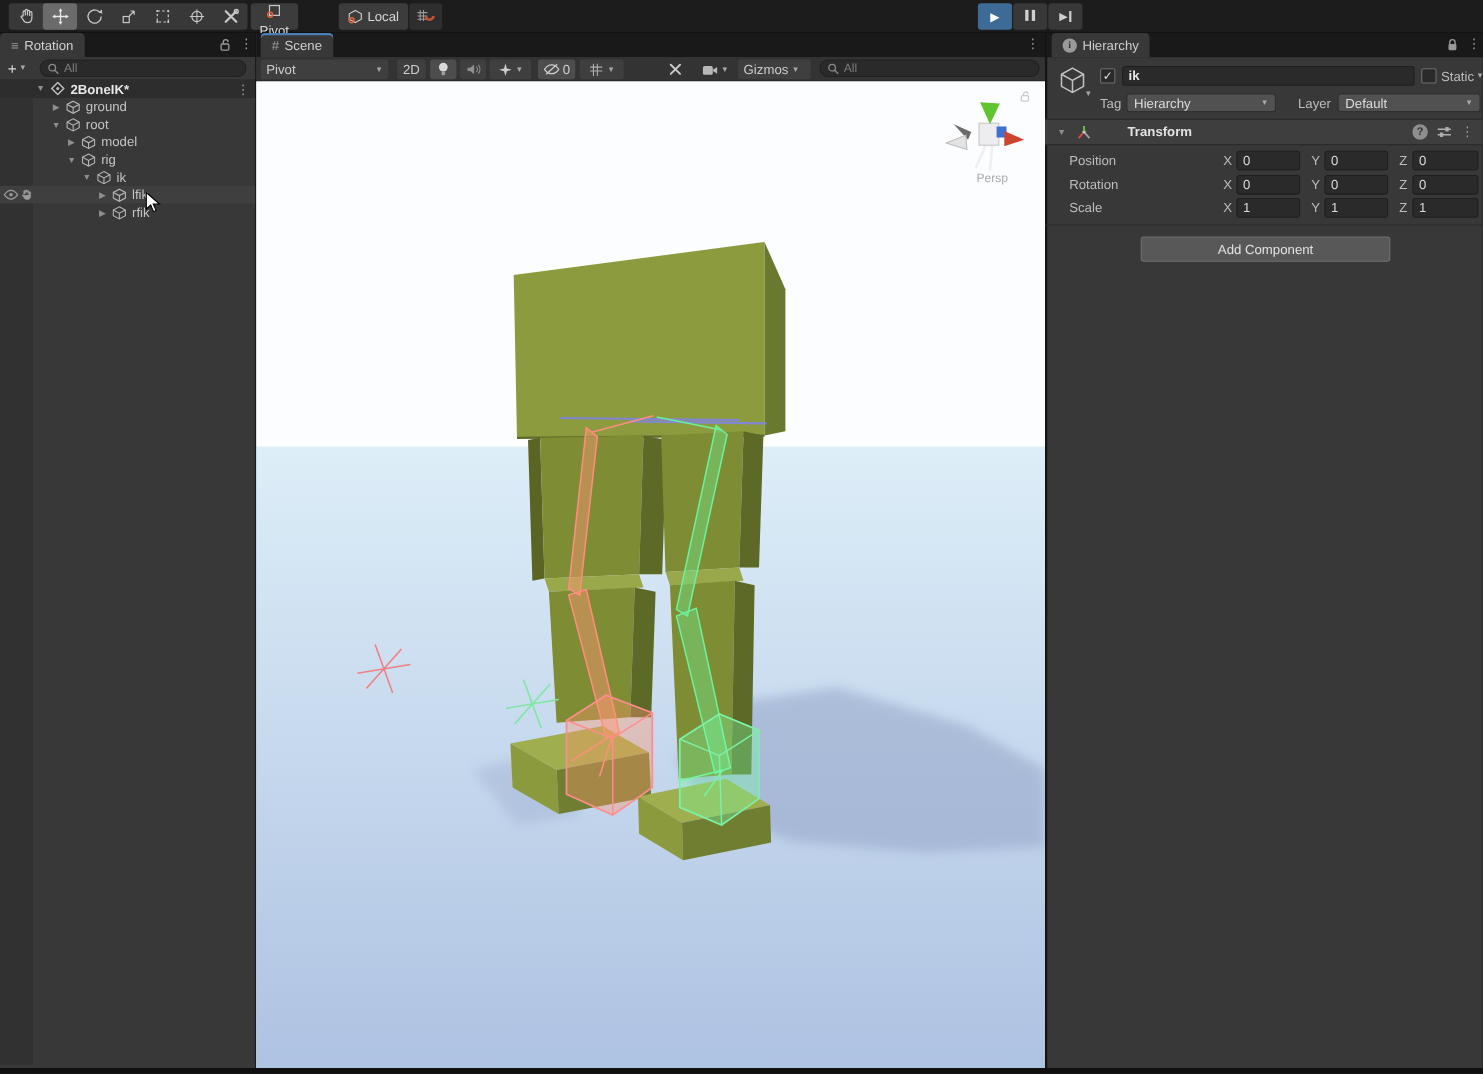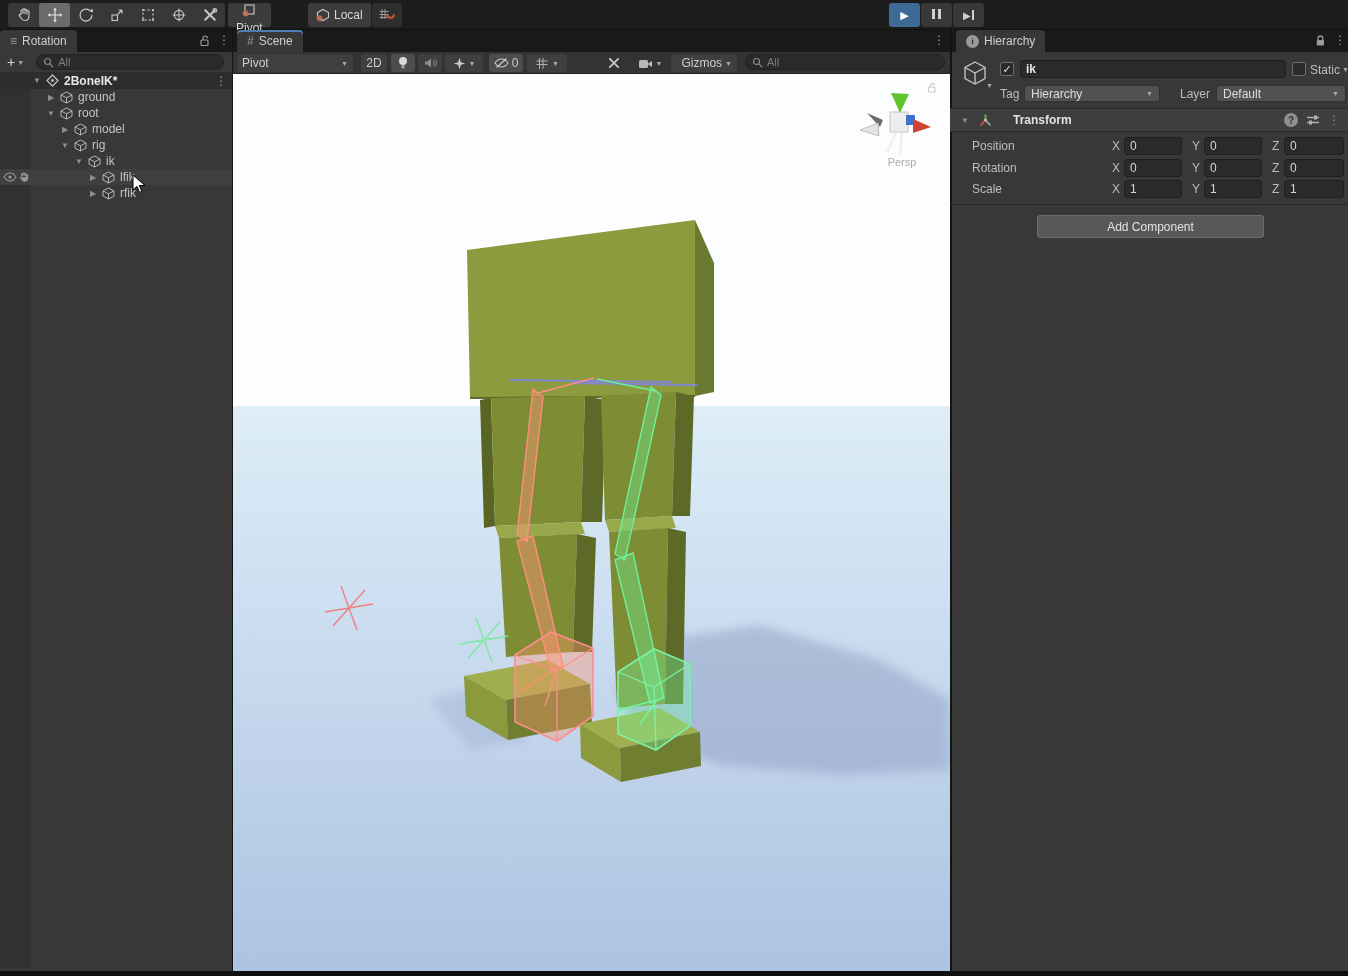--- a/index.html
+++ b/index.html
@@ -373,21 +373,21 @@
     </div>
     <div class="sbtn" style="left:396px;width:42px;background:transparent;">
       <span>
           <svg class="icon" width="15" height="11">
             <rect x="1" y="2" width="9" height="8" rx="1.5" fill="#b8b8b8"></rect>
             <path d="M10 5.5 14 3v6l-4-2.5z" fill="#b8b8b8"></path>
           </svg>
         </span>
       <span class="ddarrow">▼</span>
     </div>
-    <div class="sbtn" style="left:438px;width:66px;justify-content:flex-end;">
+    <div class="sbtn" style="left:438px;width:66px;justify-content:flex-start;">
       <span>Gizmos</span>
       <span class="ddarrow">▼</span>
     </div>
     <div class="searchpill" style="position:absolute;left:512px;top:2px;width:200px;">
       <span>
           <svg class="icon" width="11" height="11">
             <circle cx="4.5" cy="4.5" r="3" fill="none" stroke="#8a8a8a" stroke-width="1.2"></circle>
             <path d="M6.8 6.8 10 10" stroke="#8a8a8a" stroke-width="1.2"></path>
           </svg>
         </span>
@@ -548,21 +548,21 @@
   <div id="transform-header" class="abs">
     <span class="fold" style="position:static;margin-left:10px;">▼</span>
     <span style="margin-left:8px;">
         <svg class="icon" width="15" height="15">
           <circle cx="7.5" cy="7" r="1.6" fill="#d8d8d8"></circle>
           <path d="M7.5 6.5V1.5" stroke="#6abf40" stroke-width="1.8"></path>
           <path d="M6.8 7.8 2.5 12.5" stroke="#d84c3f" stroke-width="1.8"></path>
           <path d="M8.2 7.8l4.3 4.7" stroke="#9aa0a6" stroke-width="1.8"></path>
         </svg>
       </span>
-    <span style="margin-left:20px;font-weight:bold;color:#e2e2e2;">Transform</span>
+    <span style="margin-left:32px;font-weight:bold;color:#e2e2e2;">Transform</span>
     <span style="margin-left:auto;display:inline-flex;width:14px;height:14px;border-radius:50%;background:#8f8f8f;color:#333;align-items:center;justify-content:center;font-size:10px;font-weight:bold;">?</span>
     <span style="margin-left:8px;">
         <svg class="icon" width="14" height="12">
           <path d="M1 3.5h12M1 8.5h12" stroke="#b0b0b0" stroke-width="1.3"></path>
           <rect x="8" y="1.5" width="3" height="4" fill="#b0b0b0"></rect>
           <rect x="3" y="6.5" width="3" height="4" fill="#b0b0b0"></rect>
         </svg>
       </span>
     <span class="kebab" style="margin-left:8px;margin-right:8px;">⋮</span>
   </div>

